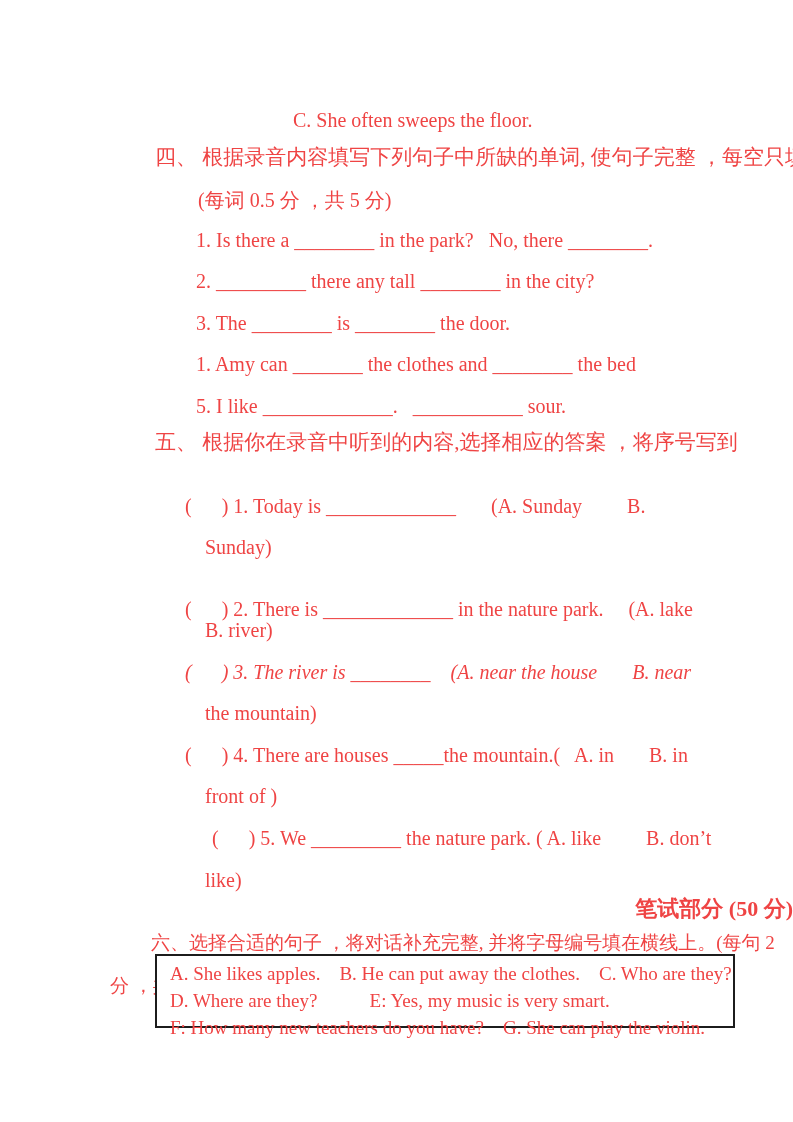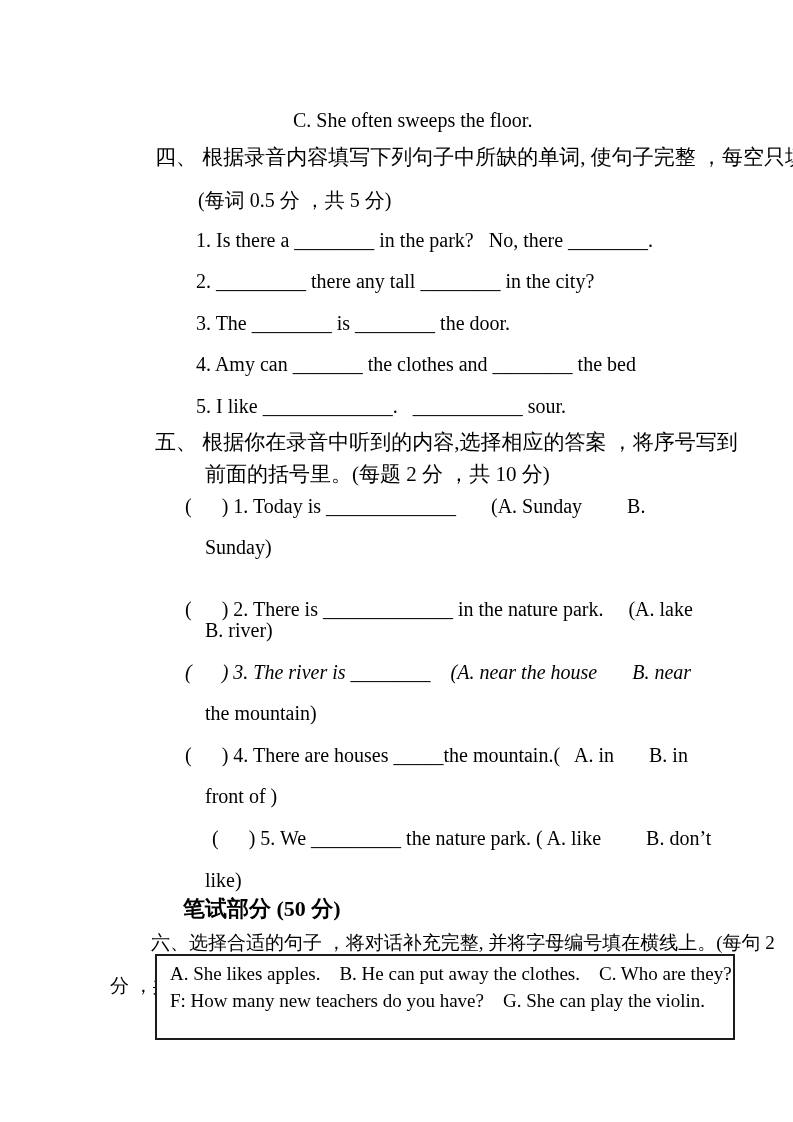--- a/index.html
+++ b/index.html
@@ -1,20 +1,20 @@
 <!DOCTYPE html>
 <html><head>
 <meta charset="utf-8">
 <style>
   html,body { margin:0; padding:0; background:#fff; }
   .page {
     position:relative;
     width:793px; height:1122px;
     background:#ffffff;
-    color:#000000;
+    color:#ef4444;
     font-family:"Liberation Serif","DejaVu Serif",serif;
     overflow:hidden;
   }
   .line {
     position:absolute;
     white-space:pre;
     font-size:20px;
     line-height:1.2;
   }
   .cn { font-size:21px; }
@@ -38,31 +38,31 @@
   .l-s5i3a  { left:185px; top:660px;font-style:italic; }
   .l-s5i3b  { left:205px; top:701px; }
   .l-s5i4a  { left:185px; top:743px; }
   .l-s5i4b  { left:205px; top:784px; }
   .l-s5i5a  { left:185px; top:826px;margin-left:27px; }
   .l-s5i5b  { left:205px; top:868px; }
   
   .l-wh {
     left:0; top:896px; width:793px;
     padding-left:183px; box-sizing:border-box;
-    text-align:left;
+    text-align:right;
     font-weight:bold; font-size:22px;
   }
   
   .l-s6h1 { left:151px; top:932px; font-size:19px; }
   .l-s6h2 { left:110px; top:975px; font-size:19px; z-index:1; }
   
   .choice-box {
     position:absolute;
     left:155px; top:954px;
-    width:580px; height:86px;
+    width:580px; height:74px;
     background:#ffffff;
     border:2px solid #1c1c1c;
     box-sizing:border-box;
     z-index:2;
     padding:4px 0 0 13px;
   }
   .choice-box .bline {
     white-space:pre;
     font-size:19px;
     line-height:27px;
@@ -74,40 +74,40 @@
 <div class="page">
 
   <div class="line l-optc">C. She often sweeps the floor.</div>
 
   <div class="line cn l-s4h">四、 根据录音内容填写下列句子中所缺的单词, 使句子完整 ，每空只填一词。</div>
   <div class="line l-s4note">(每词 0.5 分 ，共 5 分)</div>
 
   <div class="line l-s4i1">1. Is there a ________ in the park?   No, there ________.</div>
   <div class="line l-s4i2">2. _________ there any tall ________ in the city?</div>
   <div class="line l-s4i3">3. The ________ is ________ the door.</div>
-  <div class="line l-s4i4">4. Amy can _______ the clothes and ________ the bed</div>
+  <div class="line l-s4i4">1. Amy can _______ the clothes and ________ the bed</div>
   <div class="line l-s4i5">5. I like _____________.   ___________ sour.</div>
 
   <div class="line cn l-s5h1">五、 根据你在录音中听到的内容,选择相应的答案 ，将序号写到</div>
-  <div class="line cn l-s5h2">前面的括号里。(每题 2 分 ，共 10 分)</div>
 
   <div class="line l-s5i1a">(      ) 1. Today is _____________       (A. Sunday         B.</div>
   <div class="line l-s5i1b">Sunday)</div>
   <div class="line l-s5i2a">(      ) 2. There is _____________ in the nature park.     (A. lake</div>
   <div class="line l-s5i2b">B. river)</div>
   <div class="line l-s5i3a">(      ) 3. The river is ________    (A. near the house       B. near</div>
   <div class="line l-s5i3b">the mountain)</div>
   <div class="line l-s5i4a">(      ) 4. There are houses _____the mountain.(   A. in       B. in</div>
   <div class="line l-s5i4b">front of )</div>
   <div class="line l-s5i5a">(      ) 5. We _________ the nature park. ( A. like         B. don’t</div>
   <div class="line l-s5i5b">like)</div>
 
   <div class="line cn l-wh">笔试部分 (50 分)</div>
 
   <div class="line cn l-s6h1">六、选择合适的句子 ，将对话补充完整, 并将字母编号填在横线上。(每句 2</div>
   <div class="line cn l-s6h2">分 ，共</div>
 
   <div class="choice-box">
     <div class="bline">A. She likes apples.    B. He can put away the clothes.    C. Who are they?</div>
+    <div class="bline">D. Where are they?           E: Yes, my music is very smart.</div>
     <div class="bline">F: How many new teachers do you have?    G. She can play the violin.</div>
   </div>
 
 </div>
 
 </body></html>

